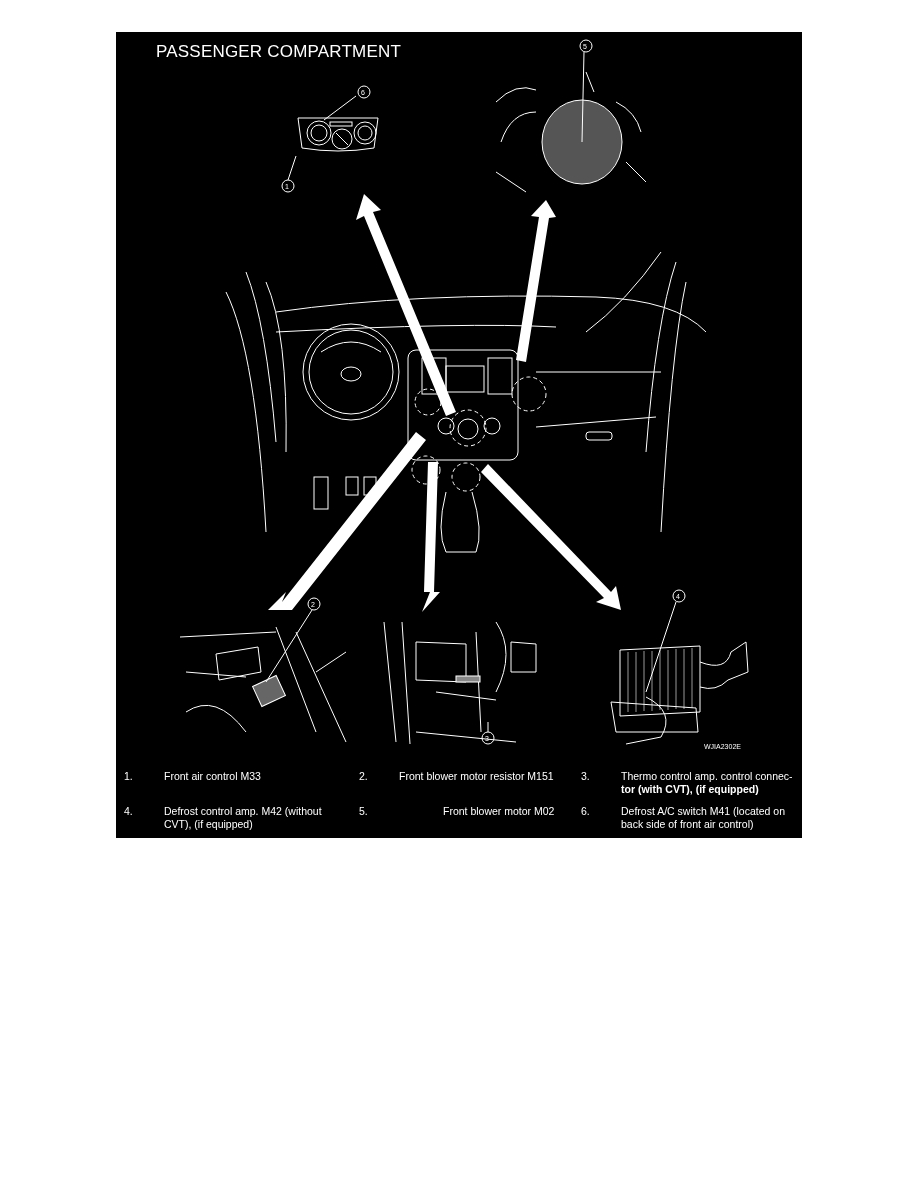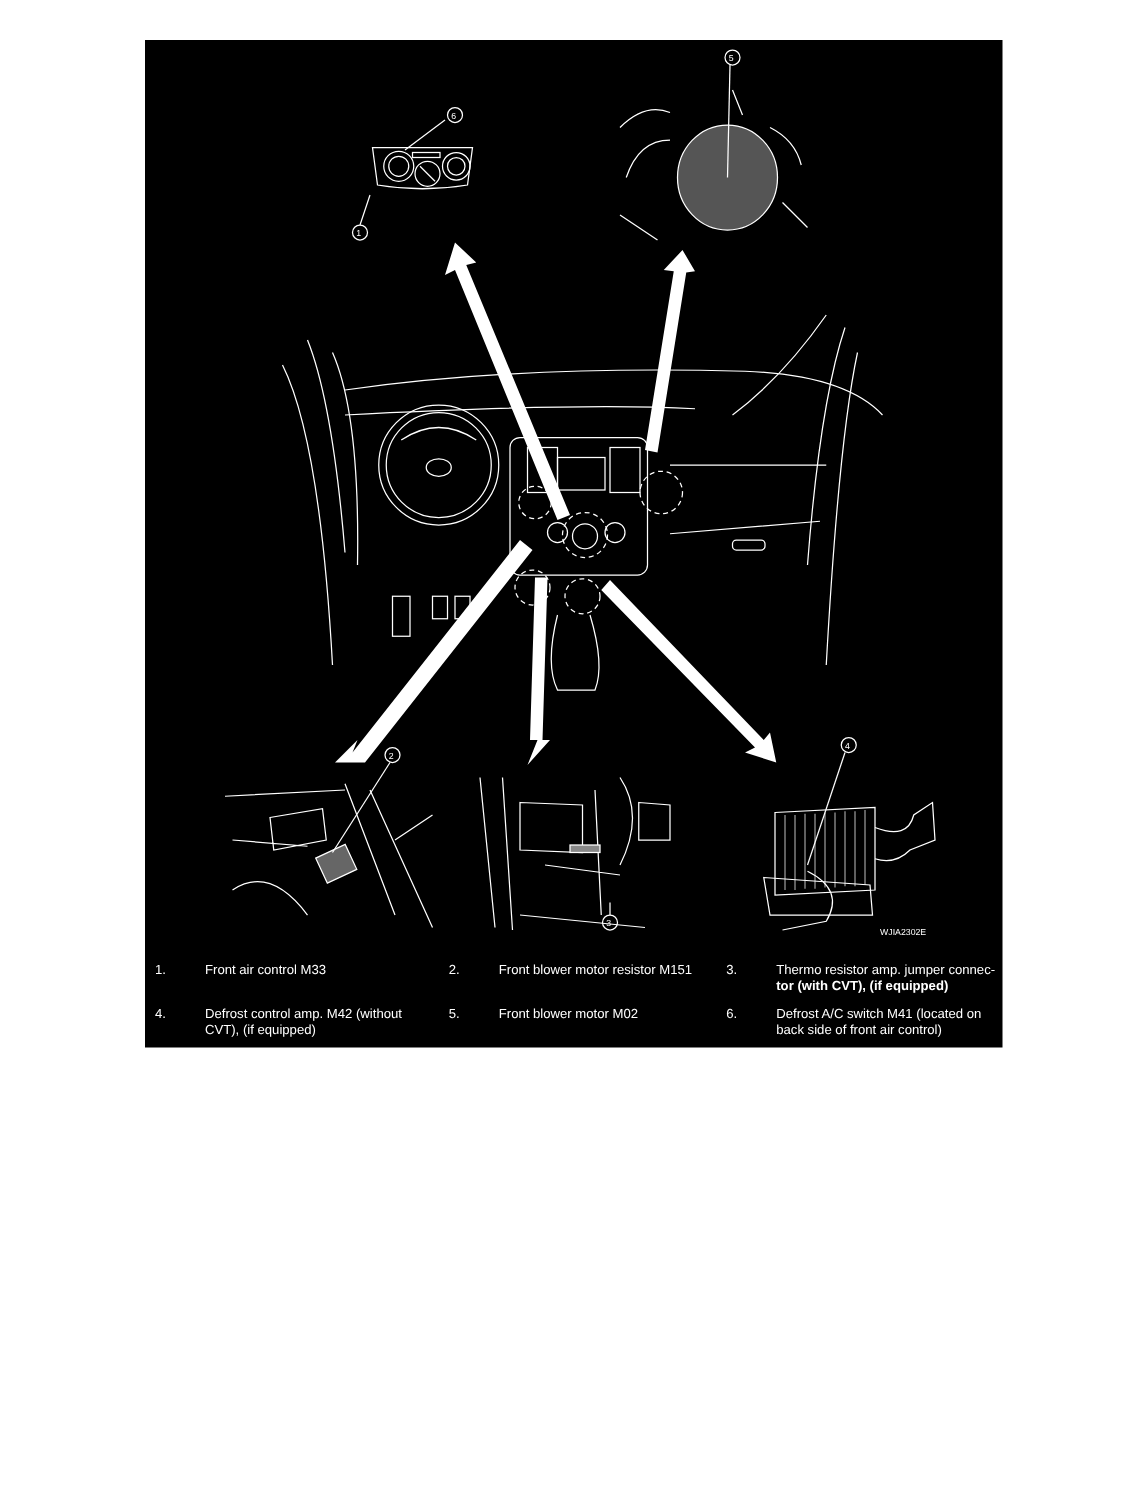--- a/index.html
+++ b/index.html
@@ -10,20 +10,21 @@
   .code { position:absolute; left:588px; top:711px; color:#ffffff; font-size:7px; }
   .legend { position:absolute; left:0; top:738px; width:686px; color:#ffffff; font-size:10.5px; line-height:13px; }
   .li { position:absolute; }
   .li .num { position:absolute; left:0; top:0; }
   .li .txt { position:absolute; left:40px; top:0; }
 </style>
 </head>
 <body>
 
 <div class="panel">
+  <div class="title">PASSENGER COMPARTMENT</div>
 
   <svg class="art" viewBox="0 0 686 730" fill="none" stroke="#fff" stroke-width="1">
 
     <g>
       <path d="M182 86 L262 86 L258 116 Q222 122 186 116 Z"></path>
       <circle cx="203" cy="101" r="12"></circle>
         <circle cx="203" cy="101" r="8"></circle>
       <circle cx="226" cy="107" r="10"></circle>
         <line x1="220" y1="101" x2="232" y2="113"></line>
       <circle cx="249" cy="101" r="11"></circle>
@@ -128,32 +129,32 @@
     <div class="li" style="left:8px; top:0;">
       <span class="num">1.</span>
       <span class="txt">Front air control M33</span>
     </div>
     <div class="li" style="left:243px; top:0;">
       <span class="num">2.</span>
       <span class="txt" style="width:200px;">Front blower motor resistor M151</span>
     </div>
     <div class="li" style="left:465px; top:0;">
       <span class="num">3.</span>
-      <span class="txt">Thermo resistor amp. jumper connec-</span>
+      <span class="txt">Thermo control amp. control connec-</span>
       <span class="txt" style="top:13px;font-weight:bold;">tor (with CVT), (if equipped)</span>
     </div>
 
     <div class="li" style="left:8px; top:35px;">
       <span class="num">4.</span>
       <span class="txt">Defrost control amp. M42 (without</span>
       <span class="txt" style="top:13px;">CVT), (if equipped)</span>
     </div>
     <div class="li" style="left:243px; top:35px;">
       <span class="num">5.</span>
-      <span class="txt" style="width:200px;">Front blower motor M02</span>
+      <span class="txt" style="width:200px;margin-left:44px;">Front blower motor M02</span>
     </div>
     <div class="li" style="left:465px; top:35px;">
       <span class="num">6.</span>
       <span class="txt">Defrost A/C switch M41 (located on</span>
       <span class="txt" style="top:13px;">back side of front air control)</span>
     </div>
   </div>
 </div>
 
 <style>.txt{white-space:nowrap;}</style>

